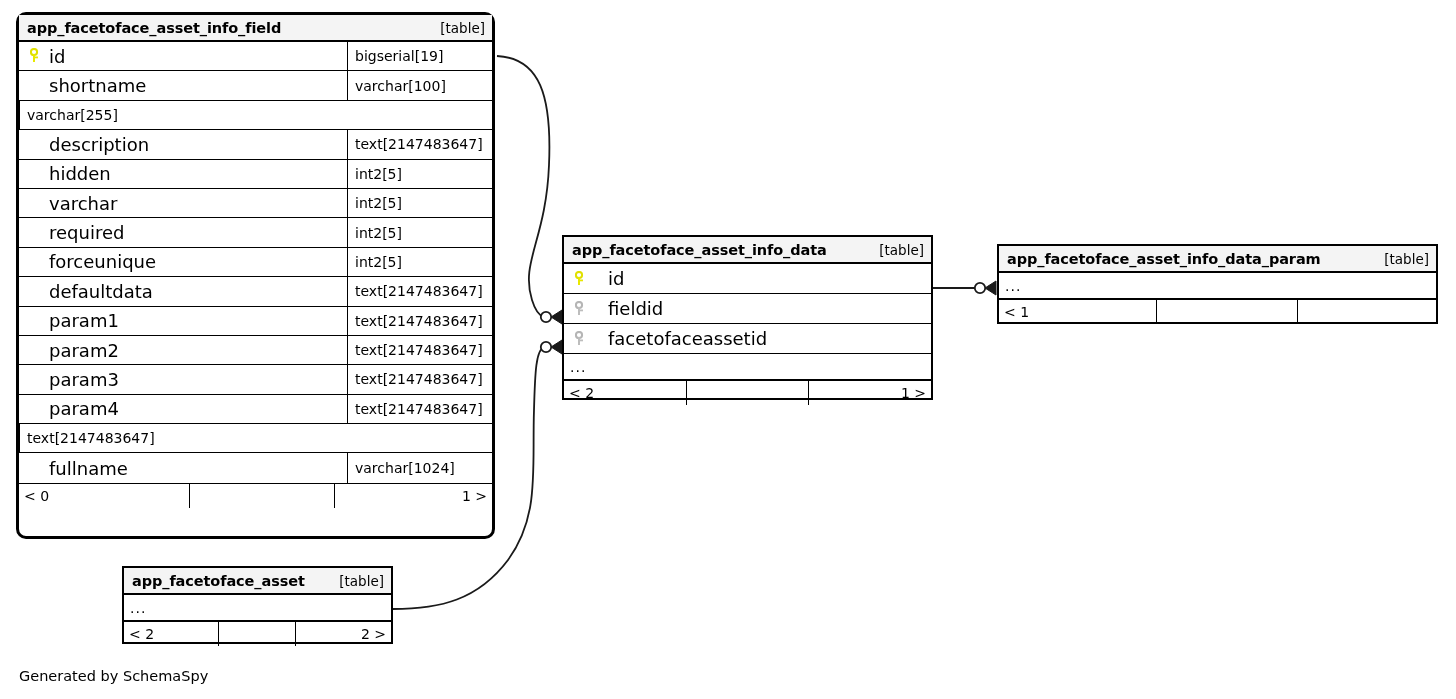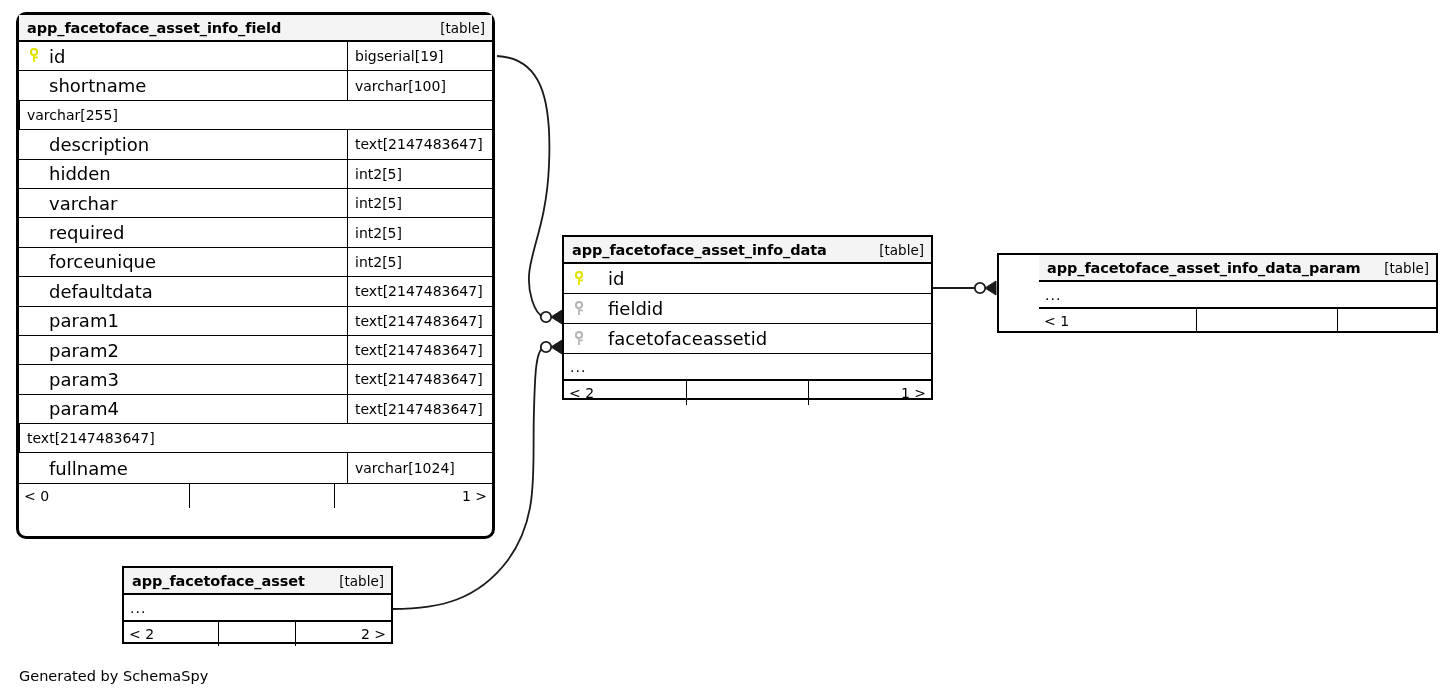--- a/index.html
+++ b/index.html
@@ -361,21 +361,21 @@
 
       <div class="ellipsis-row">...</div>
     </div>
     <div class="tbl-footer">
       <div class="fcell left" style="width:122px;">&lt; 2</div>
       <div class="fcell" style="width:122px;"></div>
       <div class="fcell right" style="flex:1 1 auto;">1 &gt;</div>
     </div>
   </div>
 
-  <div class="tablebox thin" id="t2" style="left:997px; top:253px; width:441px; height:80px;padding-left:40px;">
+  <div class="tablebox thin" id="t2" style="left:997px; top:244px; width:441px; height:80px;">
     <div class="tbl-header">
       <span class="tbl-title">app_facetoface_asset_info_data_param</span>
       <span class="tbl-tag">[table]</span>
     </div>
     <div class="tbl-body">
       <div class="ellipsis-row">...</div>
     </div>
     <div class="tbl-footer">
       <div class="fcell left" style="width:157px;">&lt; 1</div>
       <div class="fcell" style="width:141px;"></div>

